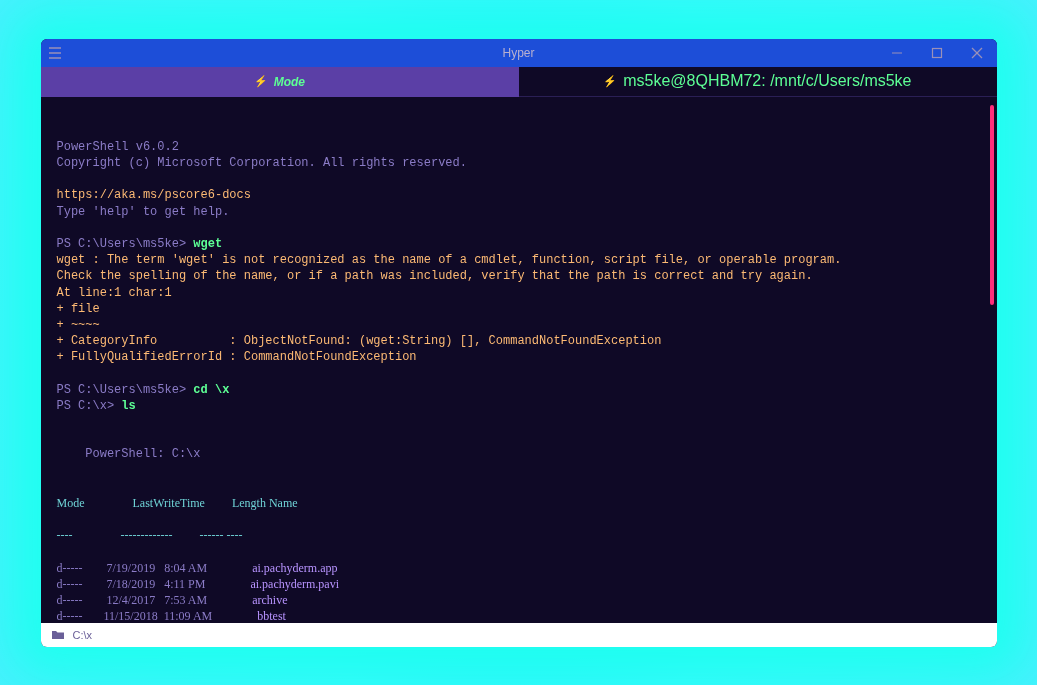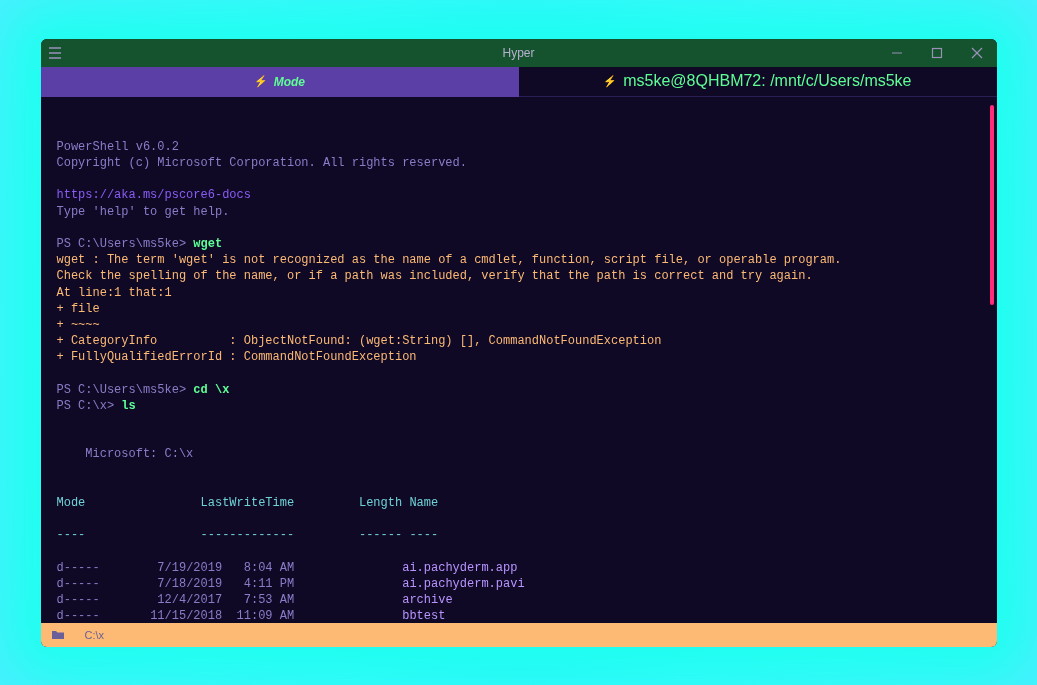--- a/index.html
+++ b/index.html
@@ -17,21 +17,21 @@
     width: 956px; height: 608px;
     background: #0f0926;
     border-radius: 6px;
     box-shadow: 0 0 40px 18px rgba(30,255,238,0.9), 0 0 80px 40px rgba(30,255,238,0.55);
     display: flex; flex-direction: column;
     overflow: hidden;
     position: relative;
   }
   .titlebar {
     height: 28px;
-    background: #14532d;
+    background: #1d4ed8;
     display: flex; align-items: center;
     color: #9a90b8;
     font-size: 12px;
     font-family: 'Segoe UI', sans-serif;
     position: relative;
   }
   .hamburger {
     width: 28px; height: 28px;
     display: flex; align-items: center; justify-content: center;
     cursor: pointer;
@@ -82,40 +82,40 @@
     overflow: hidden;
   }
   .scrollbar-track {
     position: absolute; right: 3px; top: 8px; bottom: 40px; width: 4px;
   }
   .scrollbar-thumb {
     position: absolute; top: 0; right: 0; width: 4px; height: 200px;
     background: #ff2d7a; border-radius: 2px;
   }
   .banner-line { color: #8b7cc7; text-align: right; }
-  .link-line { color: #8b5cf6; }
+  .link-line { color: #fdba74; }
   .prompt { color: #8b7cc7; margin-top: 20px; }
   .cmd-green { color: #5dff95; font-weight: bold; margin-top: 45px; }
   .err-red { color: #fdba74; }
   .cyan-hdr { color: #6fd3d6; }
   .dash { color: #6fd3d6; }
   .dir-row { color: #8b7cc7; }
   .dir-name { color: #b894ff; }
   .statusbar {
     height: 24px;
-    background: #fdba74;
+    background: #ffffff;
     display: flex; align-items: center;
     padding: 0 10px;
-    gap: 20px;
+    gap: 8px;
     color: #6a5f98;
     font-size: 11px;
     font-family: 'Segoe UI', sans-serif;
   }
   .folder-icon { display:inline-flex; }
-  .terminal pre { font-family: Liberation Mono, monospace; }
+  .terminal pre { font-family: Liberation Serif, serif; }
 </style>
 </head>
 <body>
 
 <div class="glow">
   <div class="window">
 
     <div class="titlebar">
       <div class="hamburger">
         <svg width="14" height="12" viewBox="0 0 14 12">
@@ -162,31 +162,31 @@
       </div>
 <span class="banner-line">PowerShell v6.0.2</span>
 <span class="banner-line">Copyright (c) Microsoft Corporation. All rights reserved.</span>
 
 <span class="link-line">https://aka.ms/pscore6-docs</span>
 <span class="banner-line">Type 'help' to get help.</span>
 
 <span class="prompt">PS C:\Users\ms5ke&gt; </span><span class="cmd-green">wget</span>
 <span class="err-red">wget : The term 'wget' is not recognized as the name of a cmdlet, function, script file, or operable program.</span>
 <span class="err-red">Check the spelling of the name, or if a path was included, verify that the path is correct and try again.</span>
-<span class="err-red">At line:1 that:1</span>
+<span class="err-red">At line:1 char:1</span>
 <span class="err-red">+ file</span>
 <span class="err-red">+ ~~~~</span>
 <span class="err-red">+ CategoryInfo          : ObjectNotFound: (wget:String) [], CommandNotFoundException</span>
 <span class="err-red">+ FullyQualifiedErrorId : CommandNotFoundException</span>
 
 <span class="prompt">PS C:\Users\ms5ke&gt; </span><span class="cmd-green">cd \x</span>
 <span class="prompt">PS C:\x&gt; </span><span class="cmd-green">ls</span>
 
 
-<span class="banner-line">    Microsoft: C:\x</span>
+<span class="banner-line">    PowerShell: C:\x</span>
 
 
 <pre><span class="cyan-hdr">Mode</span>                <span class="cyan-hdr">LastWriteTime</span>         <span class="cyan-hdr">Length</span> <span class="cyan-hdr">Name</span></pre>
 <pre><span class="dash">----</span>                <span class="dash">-------------</span>         <span class="dash">------</span> <span class="dash">----</span></pre>
 <div id="rows"><pre><span class="dir-row">d-----</span><span class="dir-row">        7/19/2019</span><span class="dir-row">   8:04 AM</span><span class="dir-row">               </span><span class="dir-name">ai.pachyderm.app</span></pre><pre><span class="dir-row">d-----</span><span class="dir-row">        7/18/2019</span><span class="dir-row">   4:11 PM</span><span class="dir-row">               </span><span class="dir-name">ai.pachyderm.pavi</span></pre><pre><span class="dir-row">d-----</span><span class="dir-row">        12/4/2017</span><span class="dir-row">   7:53 AM</span><span class="dir-row">               </span><span class="dir-name">archive</span></pre><pre><span class="dir-row">d-----</span><span class="dir-row">       11/15/2018</span><span class="dir-row">  11:09 AM</span><span class="dir-row">               </span><span class="dir-name">bbtest</span></pre></div>
     </div>
 
     <div class="statusbar">
       <span class="folder-icon">
         <svg width="14" height="11" viewBox="0 0 14 11">

